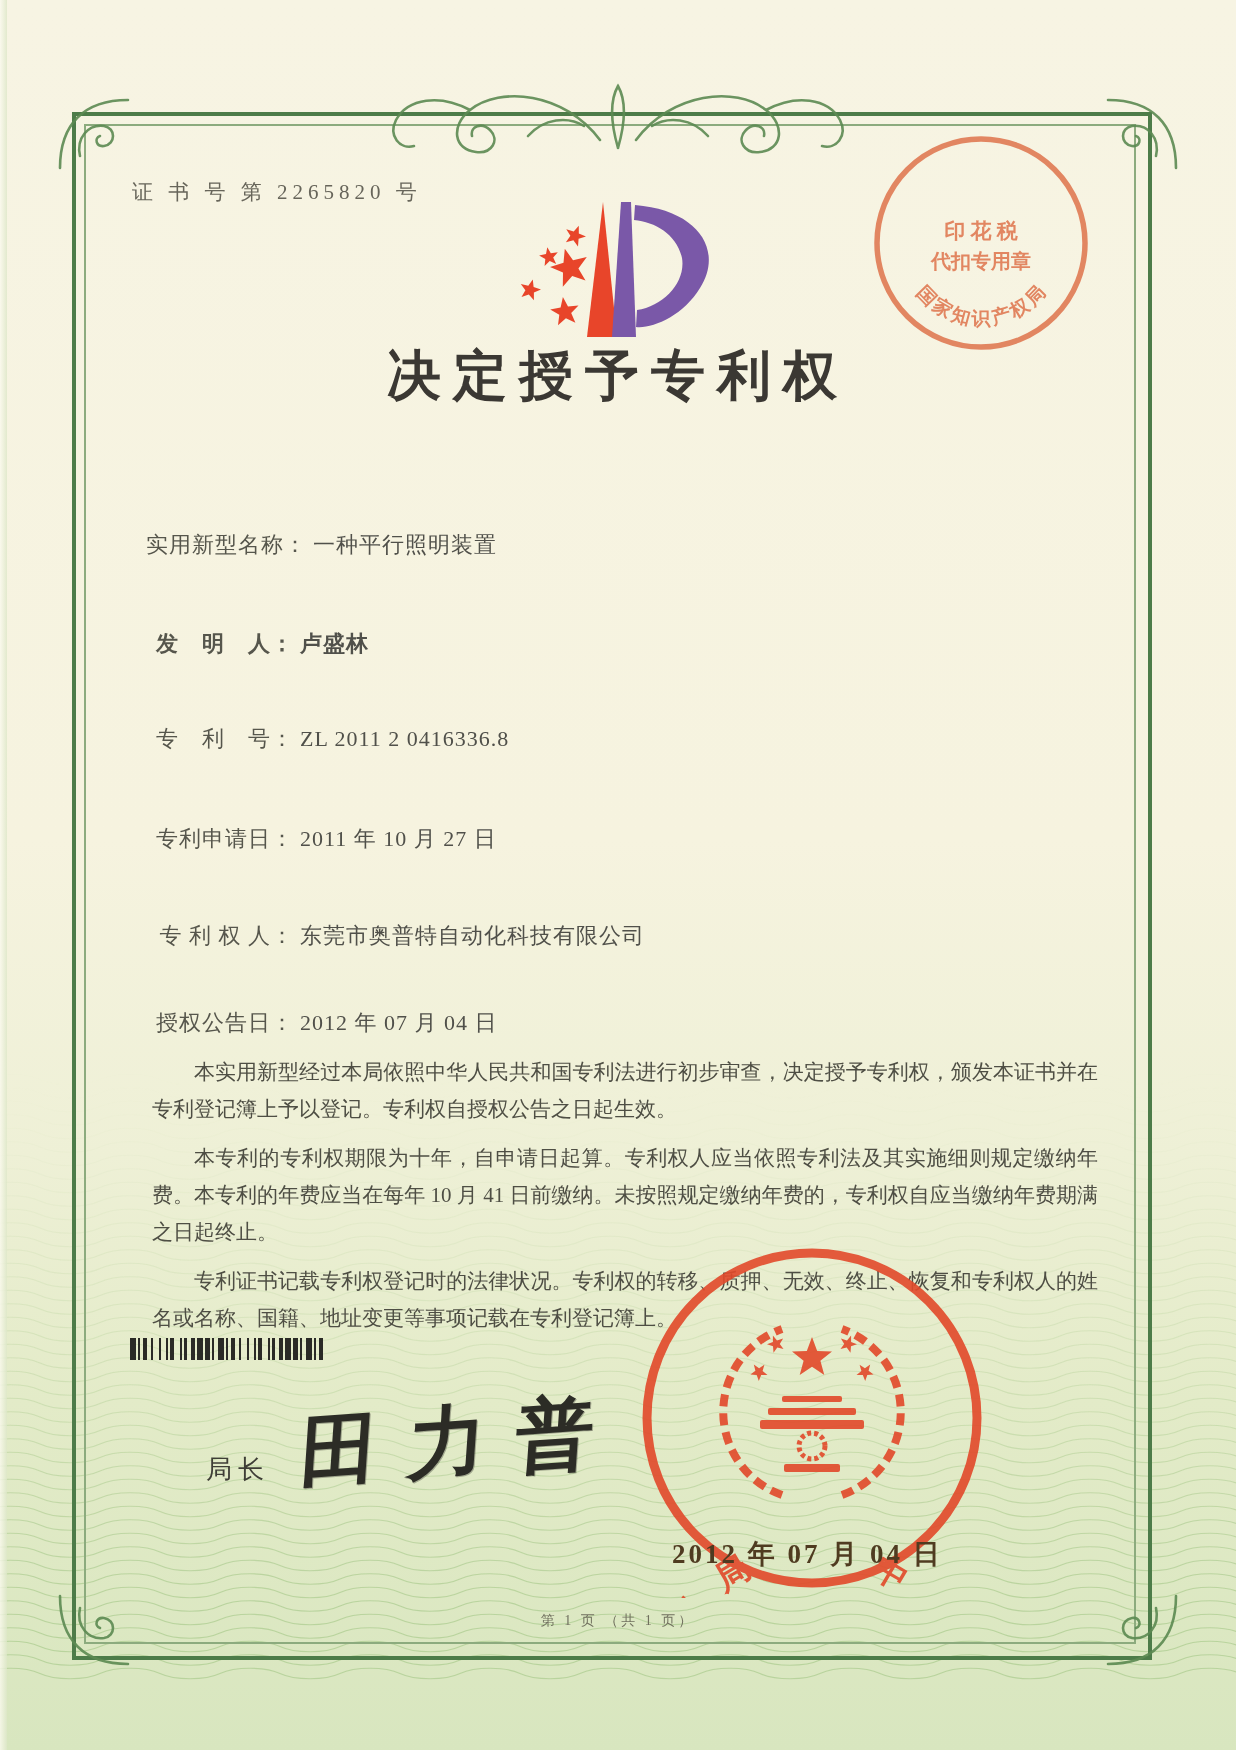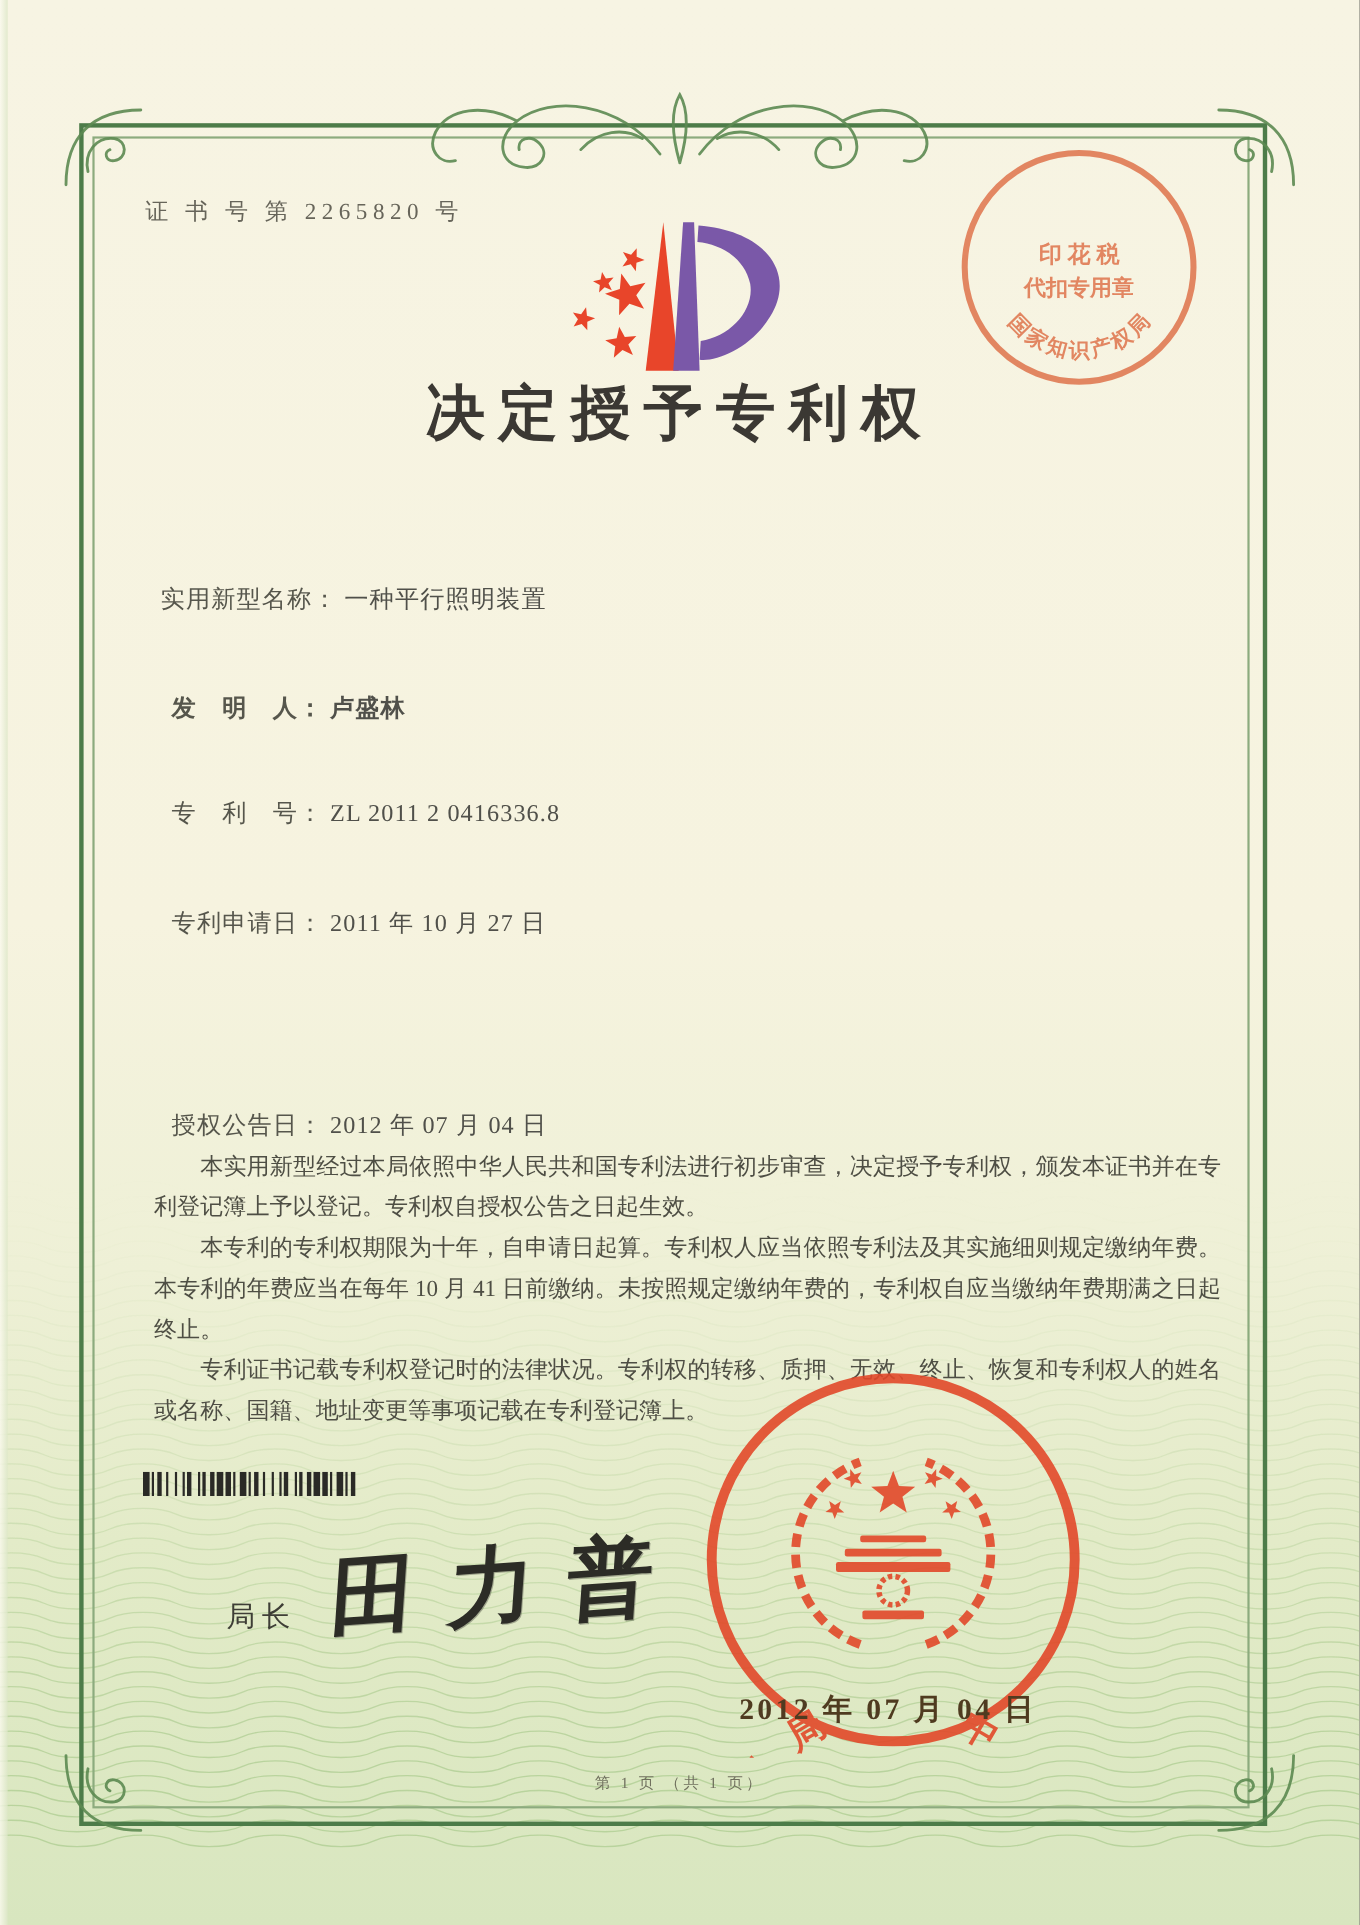--- a/index.html
+++ b/index.html
@@ -17,21 +17,21 @@
   .cert-number{left:132px;top:178px;font-size:21px;letter-spacing:5px;color:#67655a;}
   .doc-title{left:0;right:0;top:340px;text-align:center;font-size:54px;font-weight:bold;
     letter-spacing:12px;color:#3b3833;}
   
   .field{left:146px;font-size:22px;color:#56564c;letter-spacing:1px;white-space:nowrap;}
   .flabel{display:inline-block;min-width:148px;text-align:right;}
   .fvalue{margin-left:6px;color:#50504a;}
   
   .body-text{left:140px;top:1042px;width:970px;font-size:21px;line-height:37px;
     color:#4e4e44;text-align:justify;}
-  .body-text p{margin:0;text-indent:2em;}
+  .body-text p{margin:12px;text-indent:2em;}
   
   .barcode{left:130px;top:1338px;width:360px;height:22px;display:flex;align-items:stretch;overflow:hidden;}
   .barcode span{display:block;height:100%;}
   
   .sig-label{left:206px;top:1452px;font-size:26px;letter-spacing:6px;color:#3e3e36;}
   .sig-name{left:300px;top:1390px;font-size:78px;font-weight:bold;color:#2c2c26;
     transform:rotate(-4deg) skewX(-8deg);letter-spacing:30px;white-space:nowrap;
     text-shadow:1px 1px 0 rgba(44,44,38,.35);}
   
   .seal-svg{left:632px;top:1238px;}
@@ -164,20 +164,23 @@
   </div>
   <div class="abs field" style="top:629px;font-weight:bold;">
     <span class="flabel">发　明　人：</span><span class="fvalue">卢盛林</span>
   </div>
   <div class="abs field" style="top:724px;">
     <span class="flabel">专　利　号：</span><span class="fvalue">ZL 2011 2 0416336.8</span>
   </div>
   <div class="abs field" style="top:824px;">
     <span class="flabel">专利申请日：</span><span class="fvalue">2011 年 10 月 27 日</span>
   </div>
+  <div class="abs field" style="top:921px;">
+    <span class="flabel">专 利 权 人：</span><span class="fvalue">东莞市奥普特自动化科技有限公司</span>
+  </div>
   <div class="abs field" style="top:1008px;">
     <span class="flabel">授权公告日：</span><span class="fvalue">2012 年 07 月 04 日</span>
   </div>
 
   <div class="abs body-text">
     <p>本实用新型经过本局依照中华人民共和国专利法进行初步审查，决定授予专利权，颁发本证书并在专利登记簿上予以登记。专利权自授权公告之日起生效。</p>
     <p>本专利的专利权期限为十年，自申请日起算。专利权人应当依照专利法及其实施细则规定缴纳年费。本专利的年费应当在每年 10 月 41 日前缴纳。未按照规定缴纳年费的，专利权自应当缴纳年费期满之日起终止。</p>
     <p>专利证书记载专利权登记时的法律状况。专利权的转移、质押、无效、终止、恢复和专利权人的姓名或名称、国籍、地址变更等事项记载在专利登记簿上。</p>
   </div>
 

